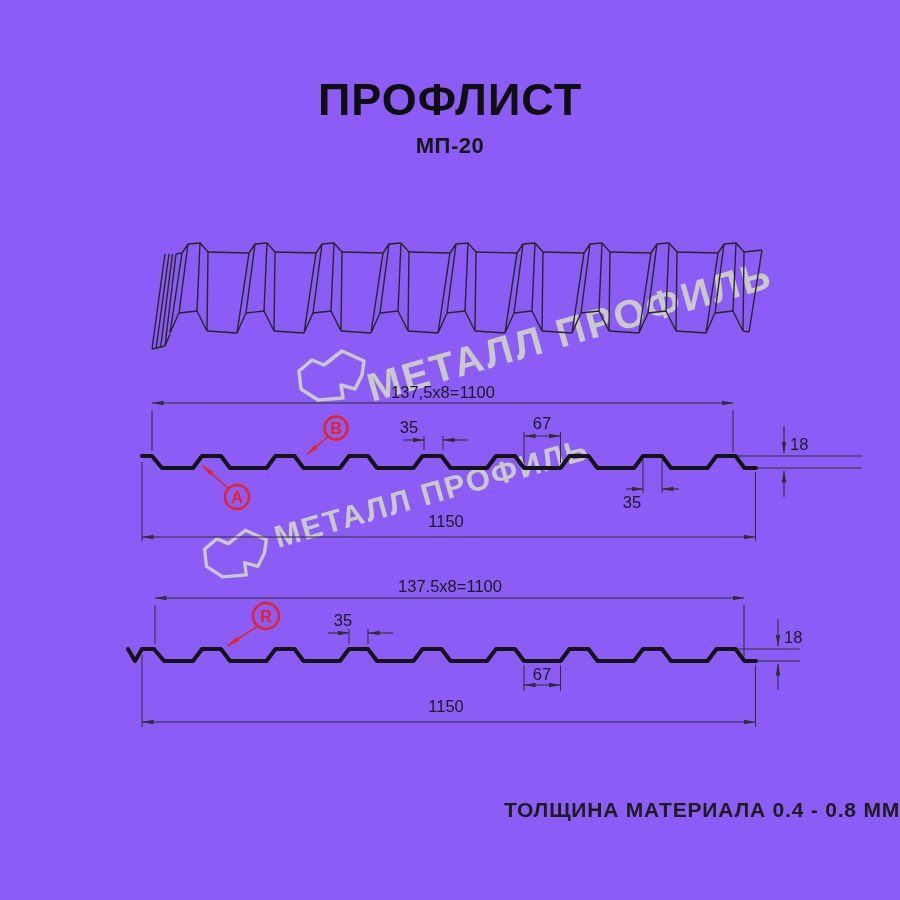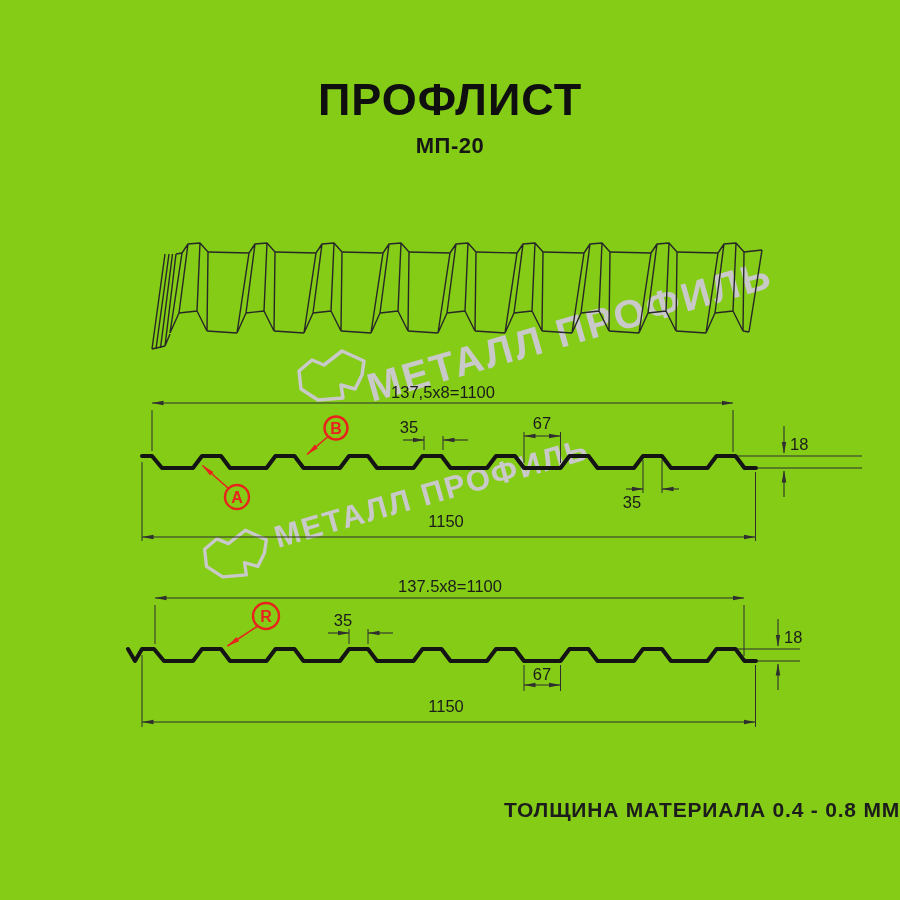--- a/index.html
+++ b/index.html
@@ -1,16 +1,16 @@
 <!DOCTYPE html>
 <html><head>
 <meta charset="utf-8">
 <style>
   html,body{margin:0;padding:0;background:#ffffff;}
-  .stage{position:relative;width:900px;height:900px;background:#84cc16;overflow:hidden;
+  .stage{position:relative;width:900px;height:900px;background:#8b5cf6;overflow:hidden;
          font-family:"Liberation Sans",sans-serif;}
   .title{position:absolute;top:74px;left:0;width:900px;text-align:center;
          font-size:45px;font-weight:800;letter-spacing:1px;color:#0f0f0f;}
   .subtitle{position:absolute;top:133px;left:0;width:900px;text-align:center;
          font-size:22px;font-weight:600;letter-spacing:0.5px;color:#161616;}
   .footer{position:absolute;top:798px;left:0;width:900px;text-align:right;
          font-size:21px;font-weight:600;letter-spacing:0.8px;color:#1c1c1c;}
   svg{position:absolute;left:0;top:0;}
   svg text{font-family:"Liberation Sans",sans-serif;}
   .dimtxt{font-size:16.5px;fill:#1b1b1b;}

